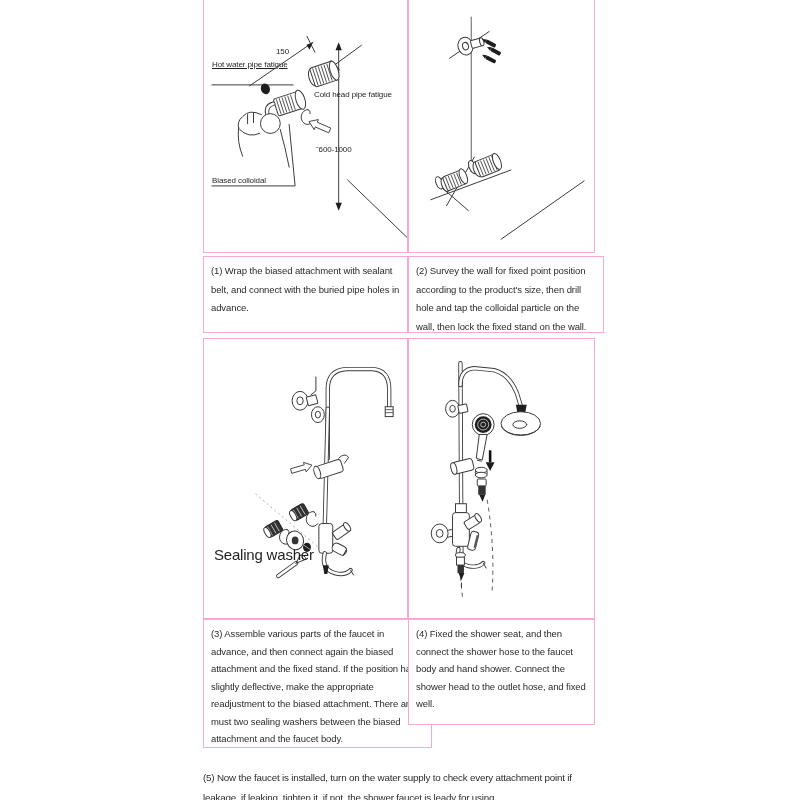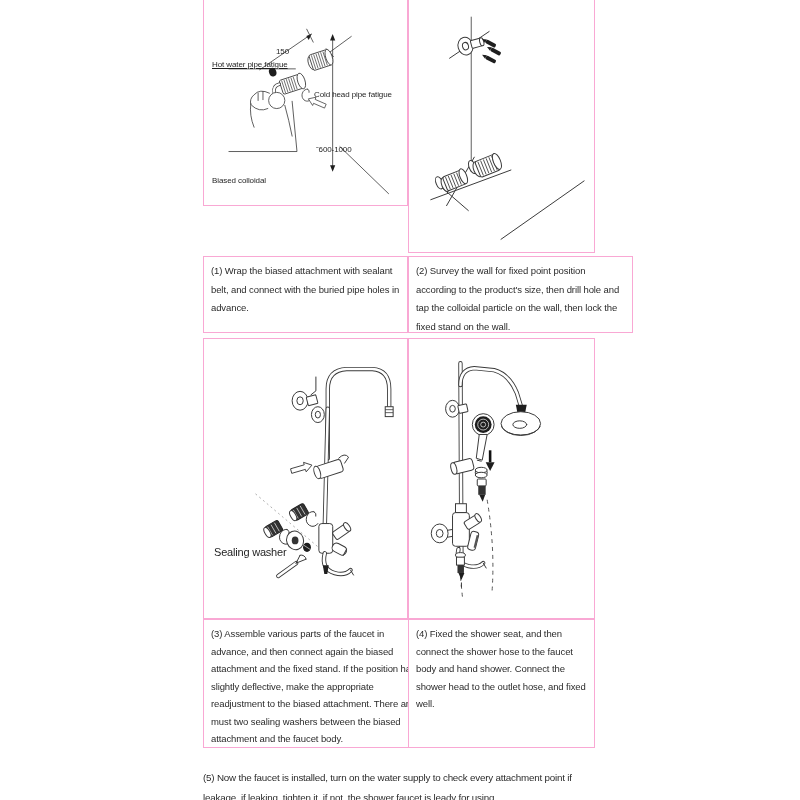--- a/index.html
+++ b/index.html
@@ -6,42 +6,42 @@
   #sheet{position:relative;width:800px;height:800px;background:#fff;overflow:hidden;
          font-family:"Liberation Sans", sans-serif;color:#2b2b2b;}
   .box{position:absolute;box-sizing:border-box;border:1px solid #f9a8d4;background:#fff;}
   .imgbox{overflow:hidden;}
   .noTop{border-top:none;}
   .caption{font-size:9.5px;letter-spacing:-0.1px;color:#2b2b2b;padding:5px 7px 0 7px;}
   .cap-r1{line-height:18.5px;}
   .cap-r2{line-height:17.5px;}
   .imgbox svg{position:absolute;left:0;top:0;width:100%;height:100%;}
   .dlabel{position:absolute;font-size:8px;color:#1f1f1f;white-space:nowrap;letter-spacing:-0.1px;}
-  .dlabel-big{font-size:11px;letter-spacing:-0.2px;}
+  .dlabel-big{font-size:15px;letter-spacing:-0.2px;}
   #footer{position:absolute;left:203px;top:768px;width:388px;font-size:9.8px;
           letter-spacing:-0.2px;line-height:20px;color:#2b2b2b;}
   
   .ln{stroke:#3a3a3a;stroke-width:1;fill:none;stroke-linecap:round;}
   .po{stroke:#3a3a3a;stroke-width:4.4;fill:none;stroke-linecap:round;}
   .pi{stroke:#ffffff;stroke-width:2.6;fill:none;stroke-linecap:round;}
   .part{fill:#ffffff;stroke:#3a3a3a;stroke-width:1;}
   .dk{fill:#1e1e1e;stroke:none;}
   .hatch{stroke:#3a3a3a;stroke-width:0.8;fill:none;}
   .hatchlt{stroke:#cfcfcf;stroke-width:0.8;fill:none;}
   .gray{stroke:#8a8a8a;stroke-width:1.4;fill:none;}
   .dash{stroke:#555;stroke-width:1;fill:none;stroke-dasharray:4 4;}
   .dashlt{stroke:#9a9a9a;stroke-width:0.8;fill:none;stroke-dasharray:2 3;}
   .arrowfill{fill:#fff;stroke:#444;stroke-width:1;}
 </style>
 </head>
 <body>
 
 <div id="sheet">
 
-  <div class="box imgbox noTop" style="left:203px;top:0;width:205px;height:206px;padding-left:39px;">
+  <div class="box imgbox noTop" style="left:203px;top:0;width:205px;height:253px;padding-left:39px;">
     <svg viewBox="0 0 205 253">
 
       <line class="ln" x1="46" y1="86" x2="110" y2="42"></line>
       <polygon class="dk" points="110,42 103.5,44.5 106.5,49.5"></polygon>
       <line class="ln" x1="104" y1="36" x2="112" y2="52"></line>
       <line class="ln" x1="133" y1="64" x2="159" y2="45"></line>
       <line class="ln" x1="128" y1="60" x2="137" y2="70"></line>
 
       <line class="ln" x1="136" y1="45" x2="136" y2="209"></line>
       <polygon class="dk" points="136,42 132.8,50 139.2,50"></polygon>
@@ -159,21 +159,21 @@
           <line x1="51" y1="175" x2="51" y2="188"></line>
         </g>
         <ellipse class="part" cx="56" cy="181" rx="3.4" ry="8"></ellipse>
       </g>
 
       <line class="ln" x1="93" y1="241" x2="177" y2="182"></line>
     </svg>
   </div>
 
   <div class="box caption cap-r1" style="left:203px;top:256px;width:205px;height:77px;">(1) Wrap the biased attachment with sealant belt, and connect with the buried pipe holes in advance.</div>
-  <div class="box caption cap-r1" style="left:408px;top:256px;width:225px;height:77px;">(2) Survey the wall for fixed point position according to the product's size, then drill hole and tap the colloidal particle on the wall, then lock the fixed stand on the wall.</div>
+  <div class="box caption cap-r1" style="left:408px;top:256px;width:196px;height:77px;">(2) Survey the wall for fixed point position according to the product's size, then drill hole and tap the colloidal particle on the wall, then lock the fixed stand on the wall.</div>
 
   <div class="box imgbox" style="left:203px;top:338px;width:205px;height:281px;">
     <svg viewBox="0 0 205 281">
 
       <path class="po" d="M125,120 L125,50 Q125,31 144,30 L170,30 Q187,31 187,50 L187,68"></path>
       <path class="pi" d="M125,120 L125,50 Q125,31 144,30 L170,30 Q187,31 187,50 L187,68"></path>
       <g>
         <rect class="part" x="183" y="68" width="8" height="10"></rect>
         <line class="hatch" x1="183" y1="71" x2="191" y2="71"></line>
         <line class="hatch" x1="183" y1="74" x2="191" y2="74"></line>
@@ -305,17 +305,17 @@
       <line class="ln" x1="75" y1="226" x2="78" y2="231"></line>
       <ellipse class="part" cx="52" cy="218" rx="5" ry="2.6"></ellipse>
       <rect class="part" x="48" y="220" width="8" height="8"></rect>
       <rect x="49" y="228" width="6.5" height="8" fill="#333"></rect>
       <polygon class="dk" points="50,236 56,236 53,243"></polygon>
       <line class="ln" x1="53" y1="246" x2="53" y2="250"></line>
     </svg>
   </div>
 
   <div class="box caption cap-r2" style="left:203px;top:619px;width:229px;height:129px;">(3) Assemble various parts of the faucet in advance, and then connect again the biased attachment and the fixed stand. If the position has slightly deflective, make the appropriate readjustment to the biased attachment. There are must two sealing washers between the biased attachment and the faucet body.</div>
-  <div class="box caption cap-r2" style="left:408px;top:619px;width:187px;height:129px;">(4) Fixed the shower seat, and then connect the shower hose to the faucet body and hand shower. Connect the shower head to the outlet hose, and fixed well.</div>
+  <div class="box caption cap-r2" style="left:408px;top:619px;width:187px;height:106px;">(4) Fixed the shower seat, and then connect the shower hose to the faucet body and hand shower. Connect the shower head to the outlet hose, and fixed well.</div>
 
   <div id="footer">(5) Now the faucet is installed, turn on the water supply to check every attachment point if leakage, if leaking, tighten it, if not, the shower faucet is leady for using.</div>
 
 </div>
 
 </body></html>

